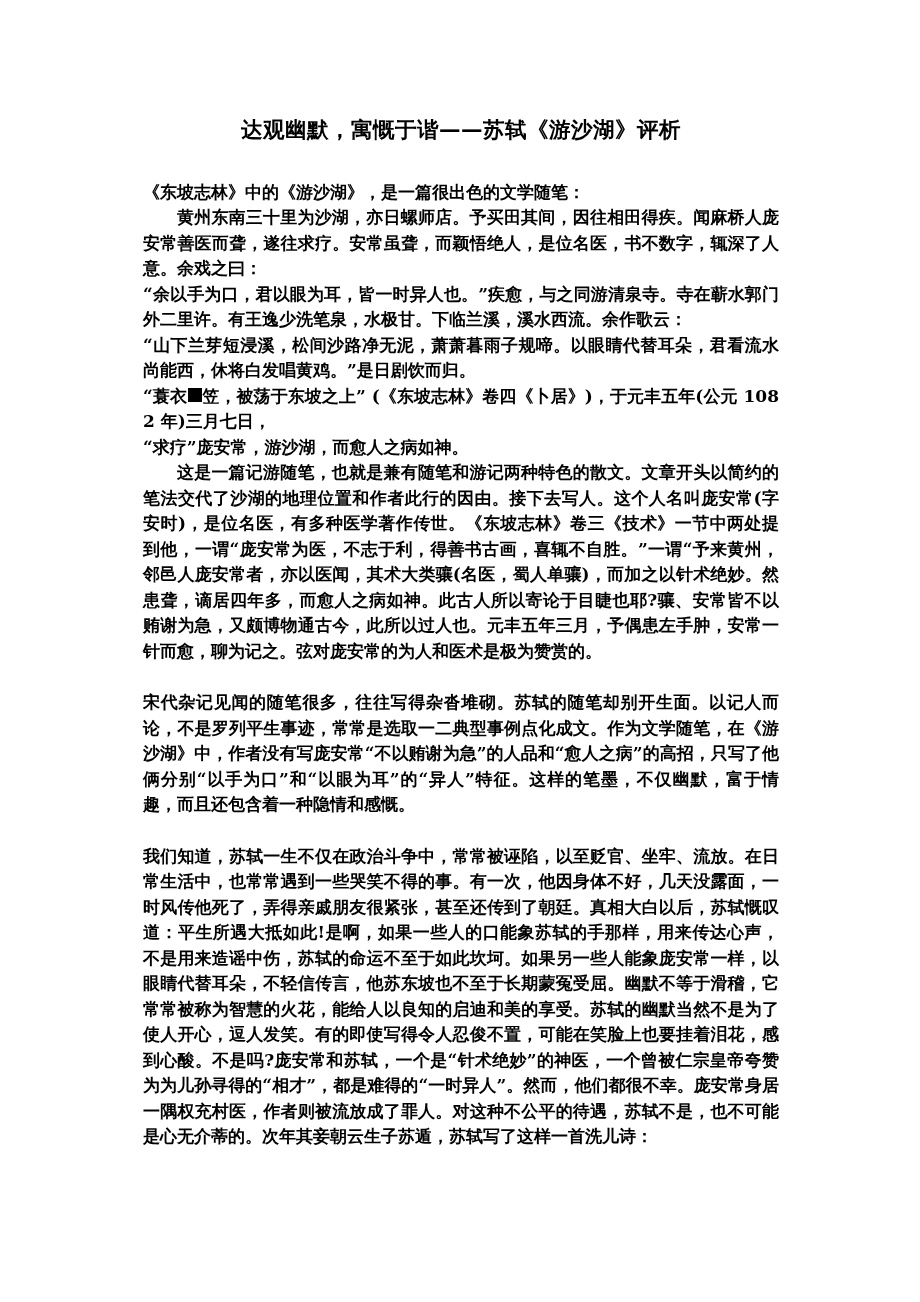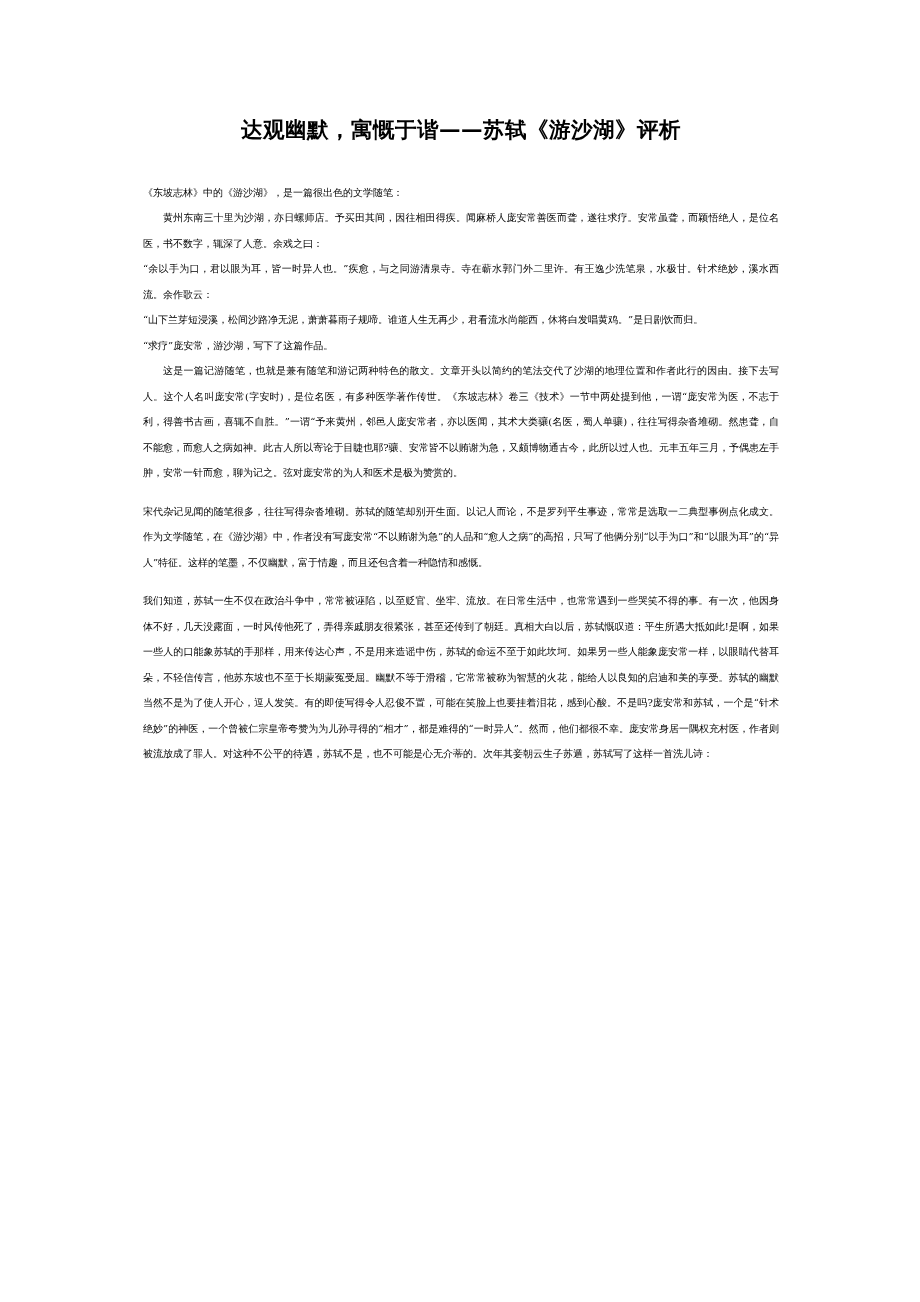--- a/index.html
+++ b/index.html
@@ -32,37 +32,38 @@
     font-weight: bold;
     text-align: center;
     letter-spacing: 0.5px;
     margin: 0;
     padding-top: 116px;
     line-height: 1.3;
     white-space: pre;
   }
   .body-block {
     margin-top: 36px;
-    font-size: 10px;
+    font-size: 17px;
     line-height: 25.5px;
     text-align: justify;
     text-justify: inter-ideograph;
+    font-weight: bold;
   }
   p.para {
     margin: 0;
     text-indent: 0;
     text-align: justify;
     text-justify: inter-ideograph;
     word-break: break-all;
   }
   p.para.indent {
     text-indent: 2em;
   }
   p.para.gap {
-    margin-top: 13px;
+    margin-top: 26px;
   }
   .boxglyph {
     display: inline-block;
     width: 0.82em;
     height: 0.82em;
     background: #000;
     vertical-align: -0.02em;
     margin: 0 0.04em;
   }
 </style>
@@ -73,29 +74,30 @@
   <div class="content">
 
     <h1 class="doc-title">达观幽默，寓慨于谐——苏轼《游沙湖》评析</h1>
 
     <div class="body-block">
 
       <p class="para">《东坡志林》中的《游沙湖》，是一篇很出色的文学随笔：</p>
 
       <p class="para indent">黄州东南三十里为沙湖，亦日螺师店。予买田其间，因往相田得疾。闻麻桥人庞安常善医而聋，遂往求疗。安常虽聋，而颖悟绝人，是位名医，书不数字，辄深了人意。余戏之曰：</p>
 
-      <p class="para">“余以手为口，君以眼为耳，皆一时异人也。”疾愈，与之同游清泉寺。寺在蕲水郭门外二里许。有王逸少洗笔泉，水极甘。针术绝妙，溪水西流。余作歌云：</p>
+      <p class="para">“余以手为口，君以眼为耳，皆一时异人也。”疾愈，与之同游清泉寺。寺在蕲水郭门外二里许。有王逸少洗笔泉，水极甘。下临兰溪，溪水西流。余作歌云：</p>
 
-      <p class="para">“山下兰芽短浸溪，松间沙路净无泥，萧萧暮雨子规啼。谁道人生无再少，君看流水尚能西，休将白发唱黄鸡。”是日剧饮而归。</p>
+      <p class="para">“山下兰芽短浸溪，松间沙路净无泥，萧萧暮雨子规啼。以眼睛代替耳朵，君看流水尚能西，休将白发唱黄鸡。”是日剧饮而归。</p>
 
 
+      <p class="para"><span>“蓑衣</span><span class="boxglyph"></span><span>笠，被荡于东坡之上”     (《东坡志林》卷四《卜居》)，于元丰五年(公元 1082 年)三月七日，</span></p>
 
-      <p class="para">“求疗”庞安常，游沙湖，写下了这篇作品。</p>
+      <p class="para">“求疗”庞安常，游沙湖，而愈人之病如神。</p>
 
-      <p class="para indent">这是一篇记游随笔，也就是兼有随笔和游记两种特色的散文。文章开头以简约的笔法交代了沙湖的地理位置和作者此行的因由。接下去写人。这个人名叫庞安常(字安时)，是位名医，有多种医学著作传世。《东坡志林》卷三《技术》一节中两处提到他，一谓“庞安常为医，不志于利，得善书古画，喜辄不自胜。”一谓“予来黄州，邻邑人庞安常者，亦以医闻，其术大类骧(名医，蜀人单骧)，往往写得杂沓堆砌。然患聋，自不能愈，而愈人之病如神。此古人所以寄论于目睫也耶?骧、安常皆不以贿谢为急，又颇博物通古今，此所以过人也。元丰五年三月，予偶患左手肿，安常一针而愈，聊为记之。弦对庞安常的为人和医术是极为赞赏的。</p>
+      <p class="para indent">这是一篇记游随笔，也就是兼有随笔和游记两种特色的散文。文章开头以简约的笔法交代了沙湖的地理位置和作者此行的因由。接下去写人。这个人名叫庞安常(字安时)，是位名医，有多种医学著作传世。《东坡志林》卷三《技术》一节中两处提到他，一谓“庞安常为医，不志于利，得善书古画，喜辄不自胜。”一谓“予来黄州，邻邑人庞安常者，亦以医闻，其术大类骧(名医，蜀人单骧)，而加之以针术绝妙。然患聋，谪居四年多，而愈人之病如神。此古人所以寄论于目睫也耶?骧、安常皆不以贿谢为急，又颇博物通古今，此所以过人也。元丰五年三月，予偶患左手肿，安常一针而愈，聊为记之。弦对庞安常的为人和医术是极为赞赏的。</p>
 
       <p class="para gap">宋代杂记见闻的随笔很多，往往写得杂沓堆砌。苏轼的随笔却别开生面。以记人而论，不是罗列平生事迹，常常是选取一二典型事例点化成文。作为文学随笔，在《游沙湖》中，作者没有写庞安常“不以贿谢为急”的人品和“愈人之病”的高招，只写了他俩分别“以手为口”和“以眼为耳”的“异人”特征。这样的笔墨，不仅幽默，富于情趣，而且还包含着一种隐情和感慨。</p>
 
       <p class="para gap">我们知道，苏轼一生不仅在政治斗争中，常常被诬陷，以至贬官、坐牢、流放。在日常生活中，也常常遇到一些哭笑不得的事。有一次，他因身体不好，几天没露面，一时风传他死了，弄得亲戚朋友很紧张，甚至还传到了朝廷。真相大白以后，苏轼慨叹道：平生所遇大抵如此!是啊，如果一些人的口能象苏轼的手那样，用来传达心声，不是用来造谣中伤，苏轼的命运不至于如此坎坷。如果另一些人能象庞安常一样，以眼睛代替耳朵，不轻信传言，他苏东坡也不至于长期蒙冤受屈。幽默不等于滑稽，它常常被称为智慧的火花，能给人以良知的启迪和美的享受。苏轼的幽默当然不是为了使人开心，逗人发笑。有的即使写得令人忍俊不置，可能在笑脸上也要挂着泪花，感到心酸。不是吗?庞安常和苏轼，一个是“针术绝妙”的神医，一个曾被仁宗皇帝夸赞为为儿孙寻得的“相才”，都是难得的“一时异人”。然而，他们都很不幸。庞安常身居一隅权充村医，作者则被流放成了罪人。对这种不公平的待遇，苏轼不是，也不可能是心无介蒂的。次年其妾朝云生子苏遁，苏轼写了这样一首洗儿诗：</p>
 
     </div>
   </div>
 </div>
 
 </body></html>

